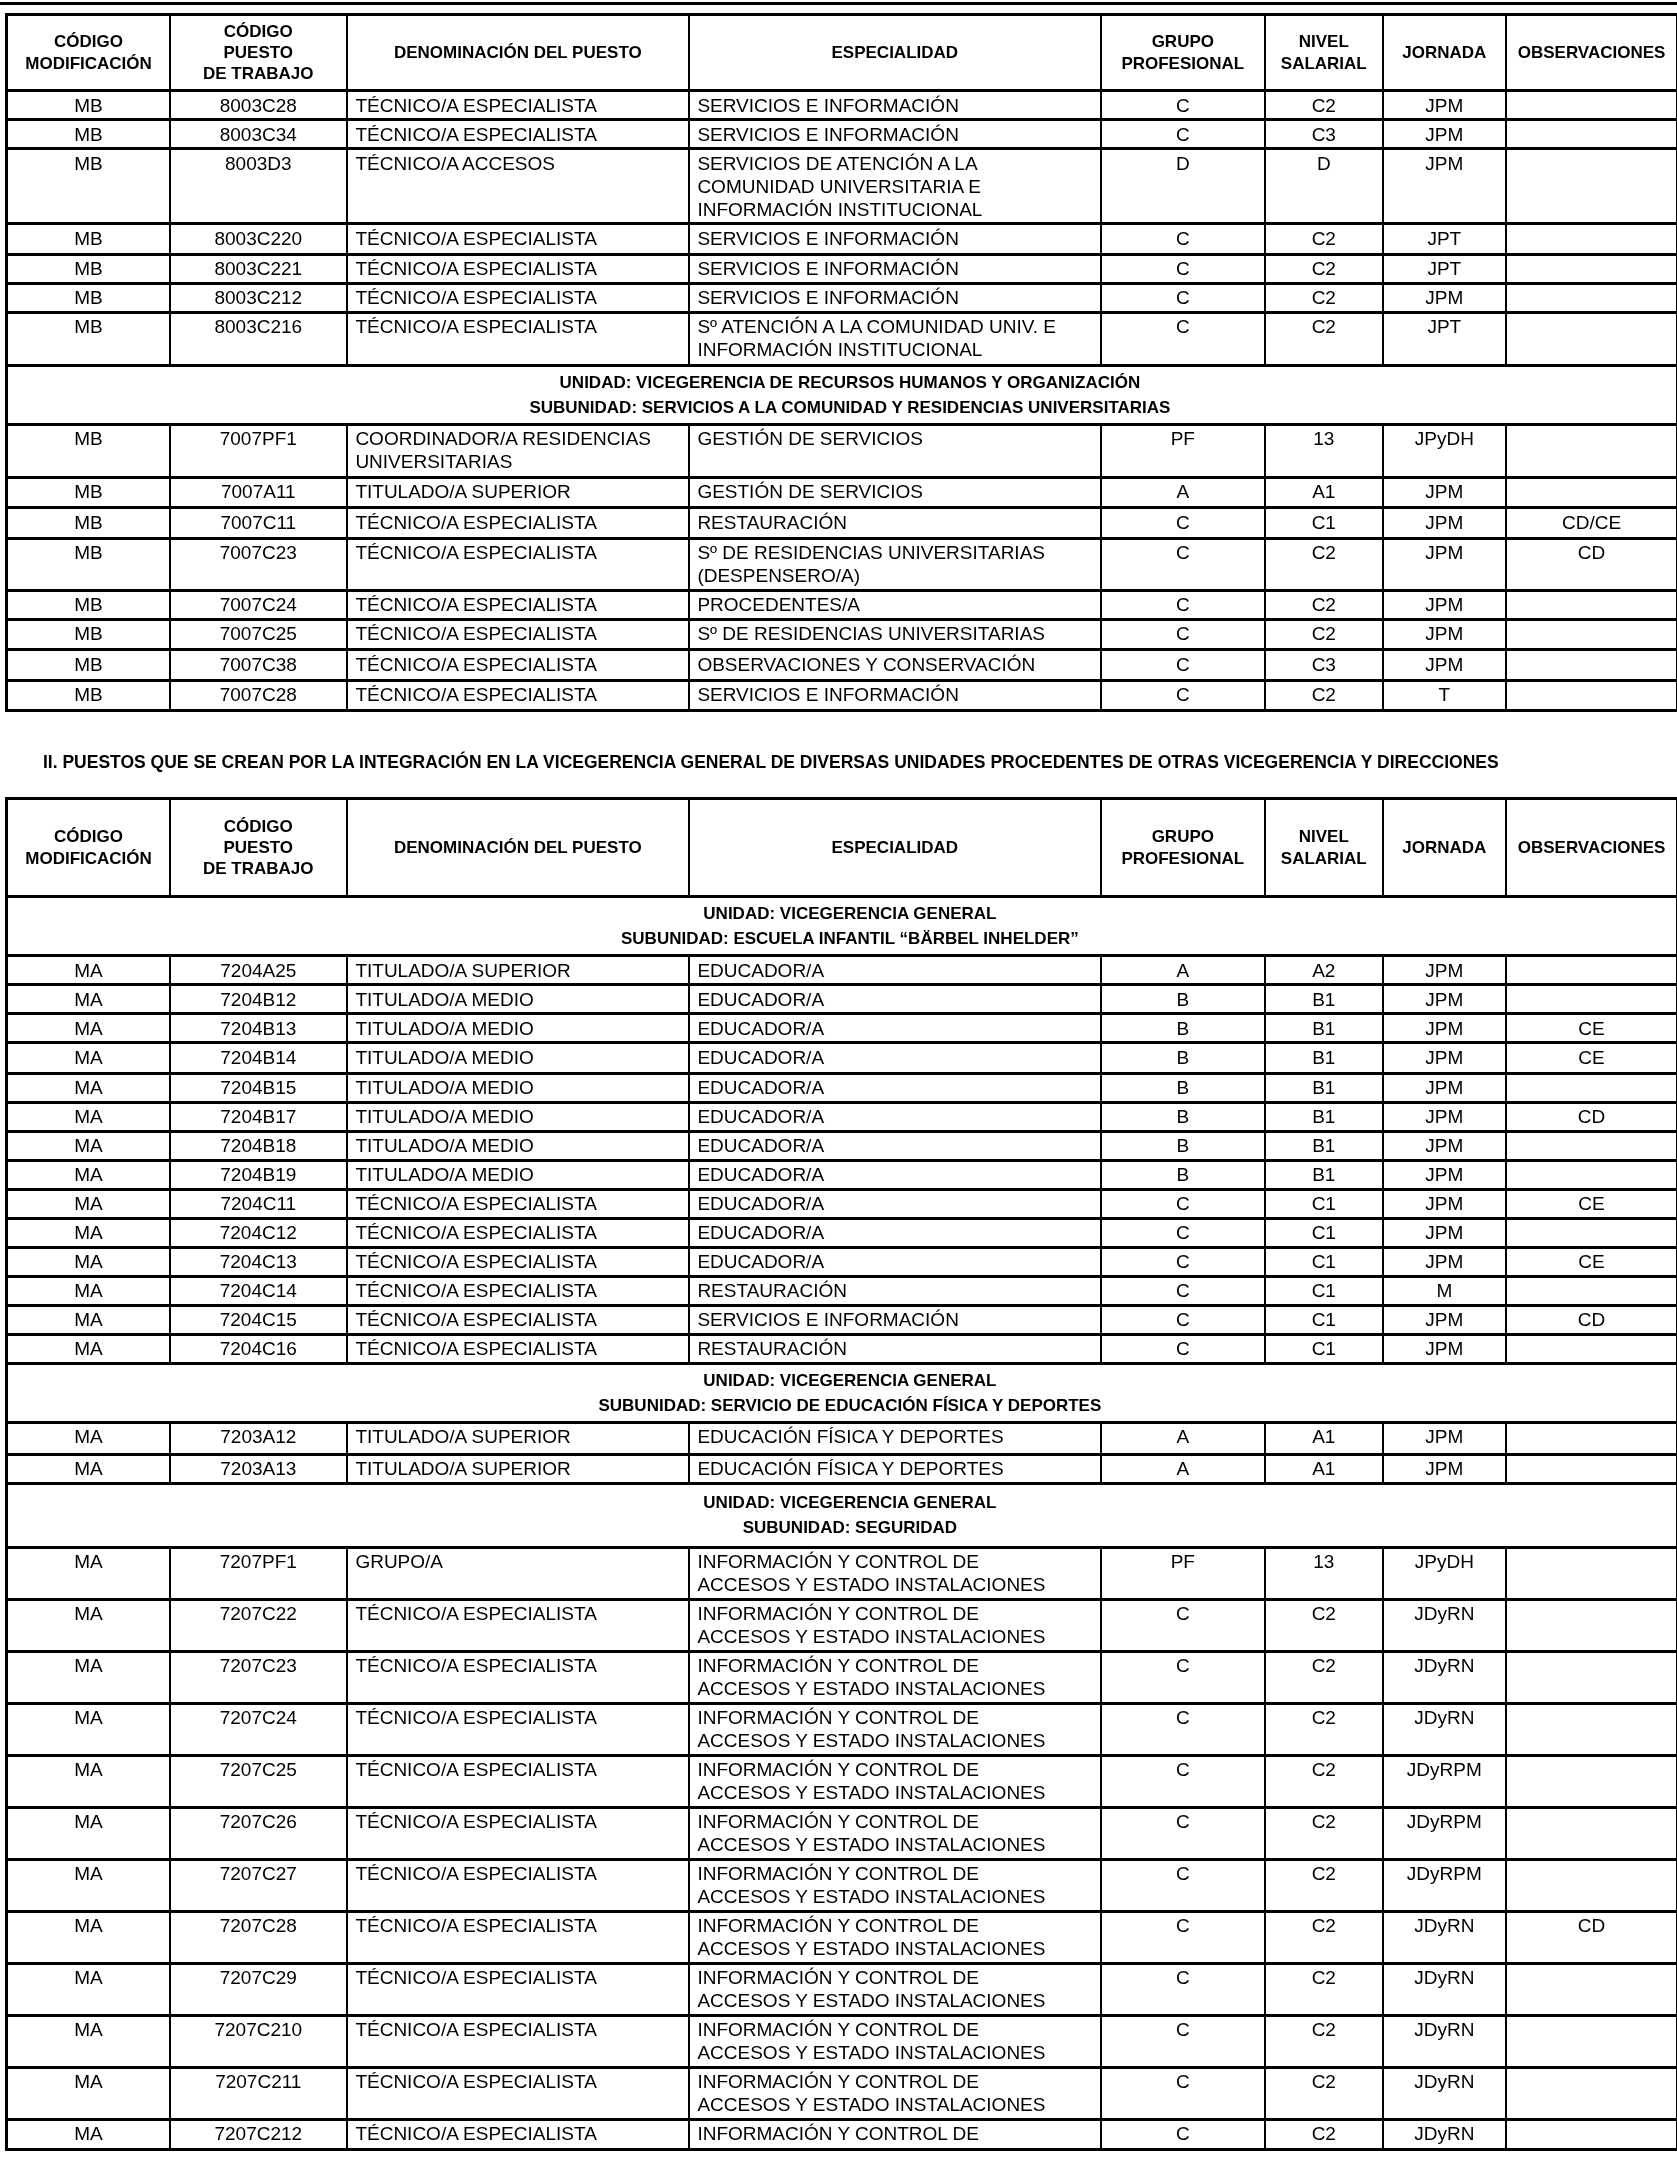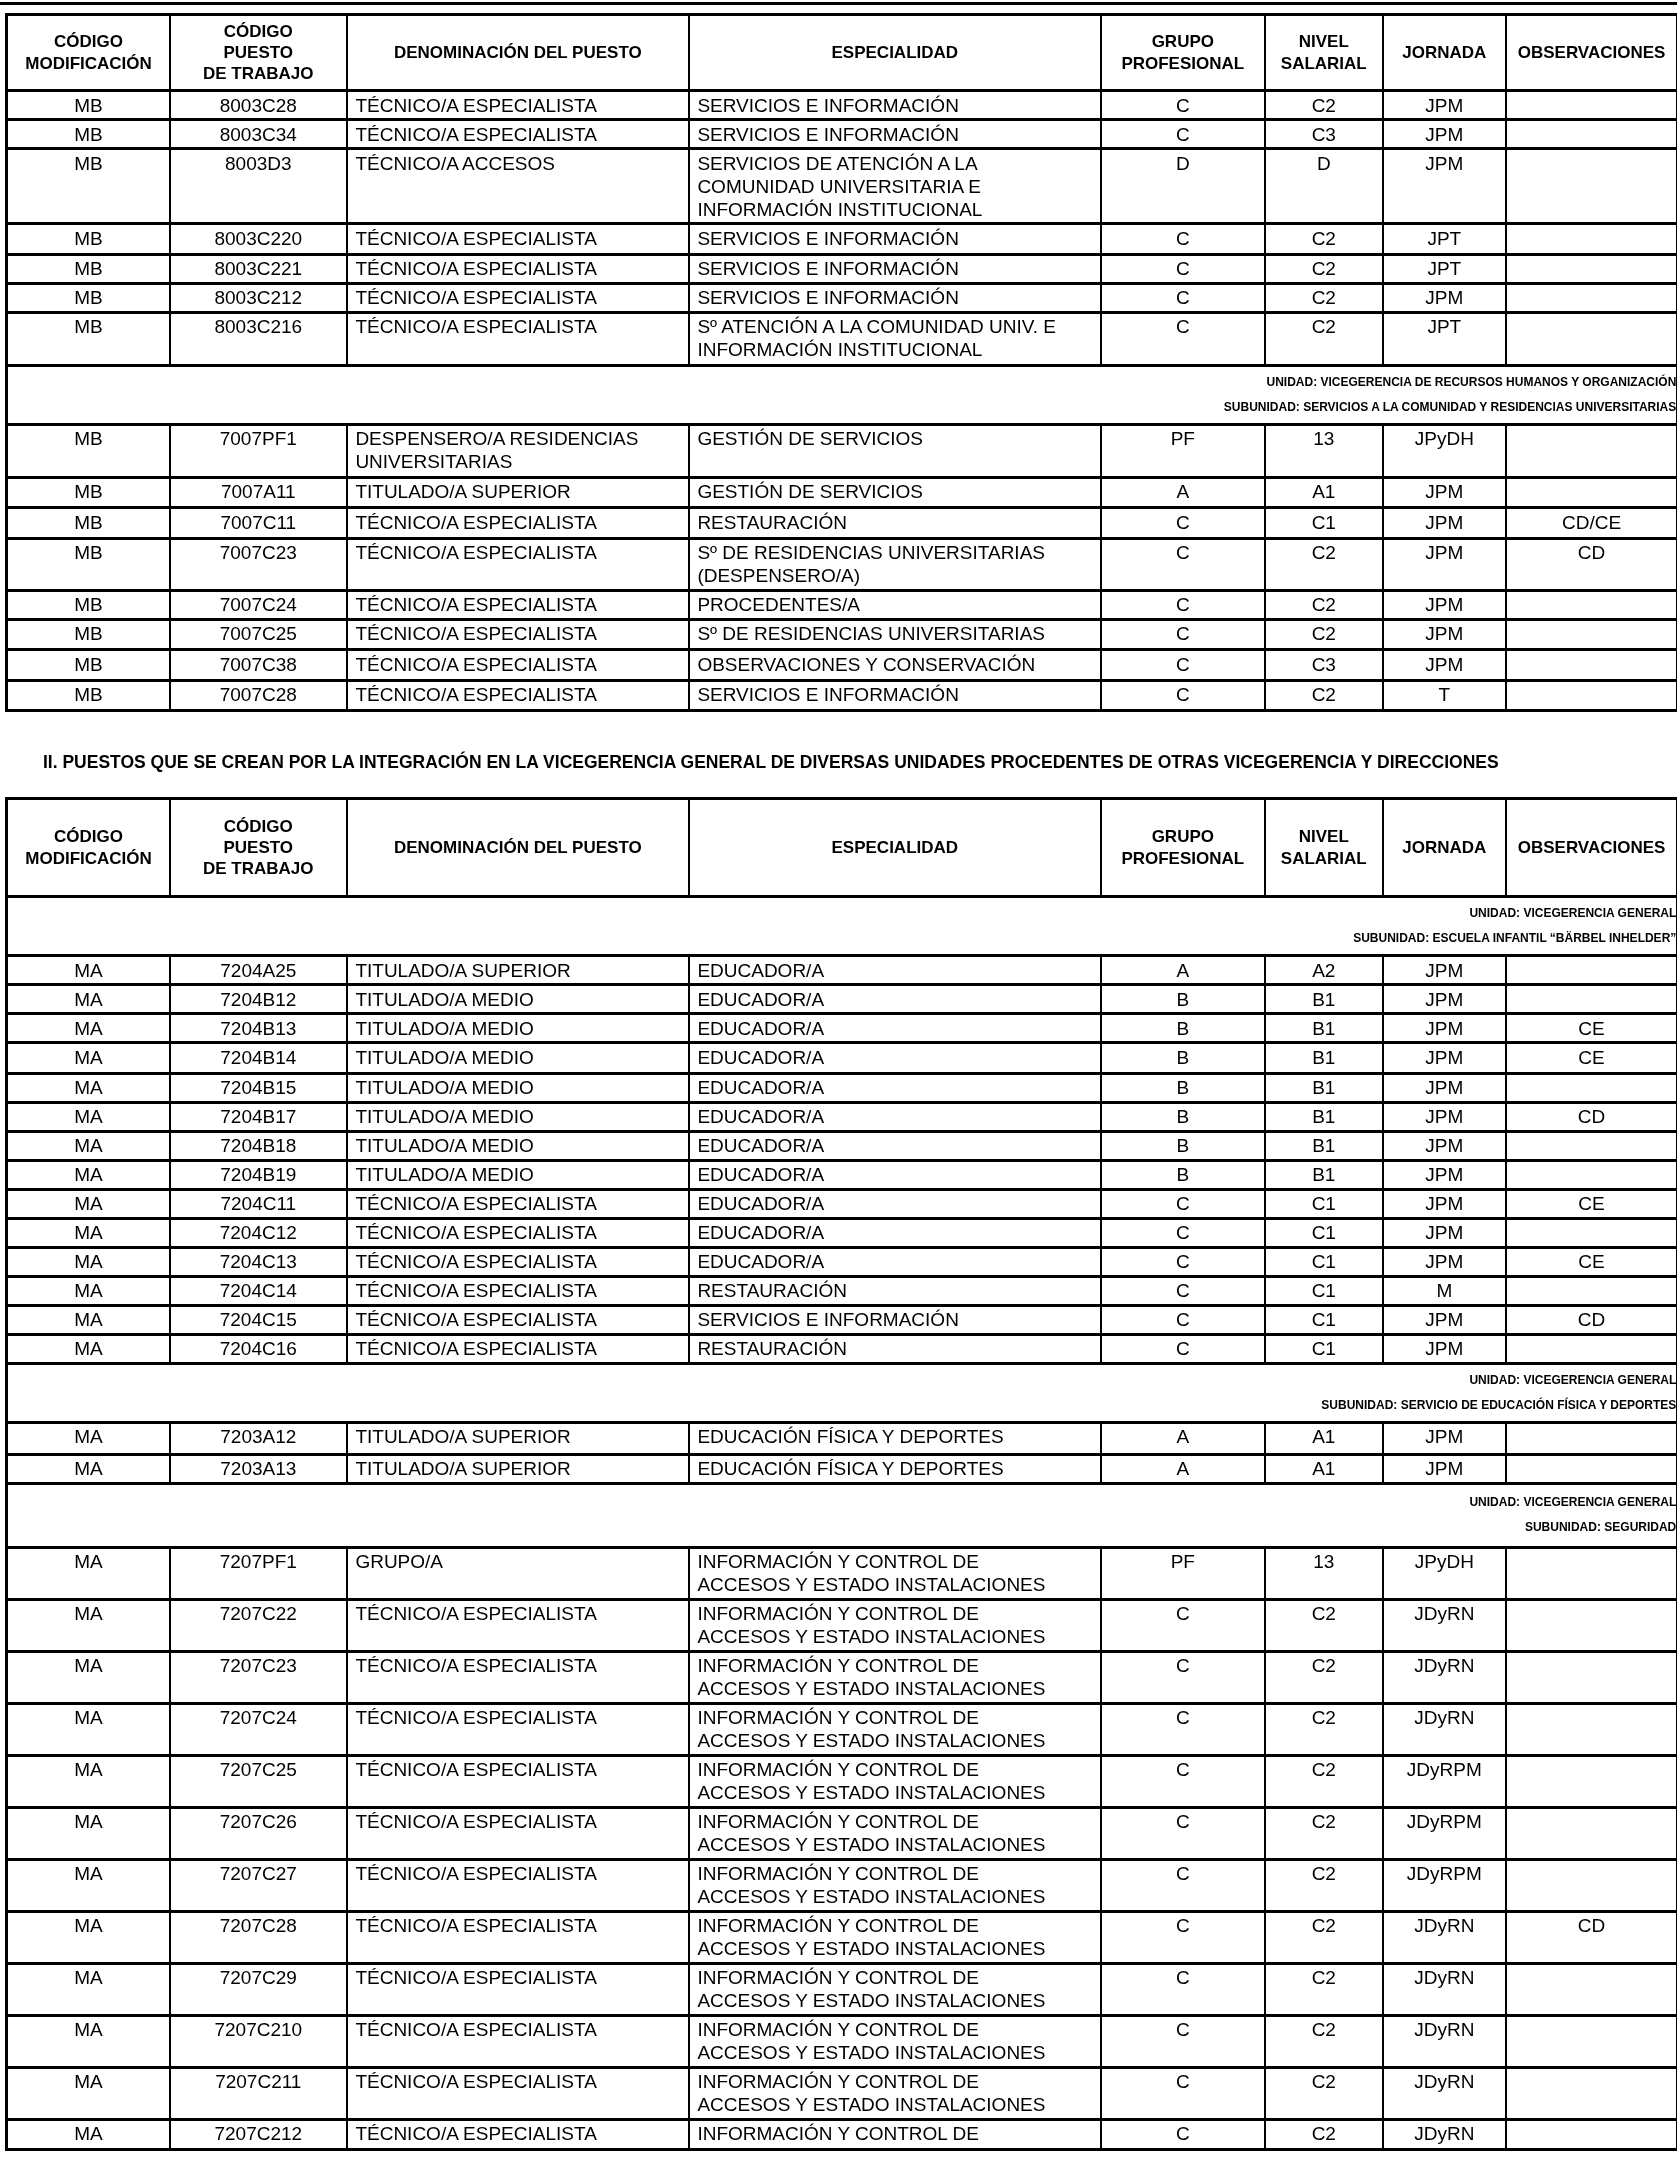--- a/index.html
+++ b/index.html
@@ -50,25 +50,25 @@
   table.rpt td {
     font-size: 19px;
     font-weight: normal;
     vertical-align: top;
     line-height: 23px;
     padding: 1.5px 7.6px;
   }
   table.rpt td.c { text-align: center; padding: 1.5px 3px; }
   table.rpt td.l { text-align: left; }
   table.rpt td.section-cell {
-    font-size: 12px;
+    font-size: 17px;
     font-weight: bold;
     line-height: 25px;
     padding: 3px 0 3px 15.2px;
-    text-align: right;
+    text-align: center;
     vertical-align: middle;
   }
   .doc-title {
     position: absolute;
     left: 43px; top: 752px;
     width: 1616px;
     font-size: 17.5px;
     font-weight: bold;
     white-space: nowrap;
   }
@@ -180,21 +180,21 @@
         <td class="c">JPT</td>
         <td class="c"></td>
       </tr>
       <tr style="height: 56px;">
         <td colspan="8" class="section-cell">UNIDAD: VICEGERENCIA DE RECURSOS HUMANOS Y ORGANIZACIÓN
 SUBUNIDAD: SERVICIOS A LA COMUNIDAD Y RESIDENCIAS UNIVERSITARIAS</td>
       </tr>
       <tr style="height: 53px;">
         <td class="c">MB</td>
         <td class="c">7007PF1</td>
-        <td class="l">DESPENSERO/A RESIDENCIAS
+        <td class="l">COORDINADOR/A RESIDENCIAS
 UNIVERSITARIAS</td>
         <td class="l">GESTIÓN DE SERVICIOS</td>
         <td class="c">PF</td>
         <td class="c">13</td>
         <td class="c">JPyDH</td>
         <td class="c"></td>
       </tr>
       <tr style="height: 30.5px;">
         <td class="c">MB</td>
         <td class="c">7007A11</td>

